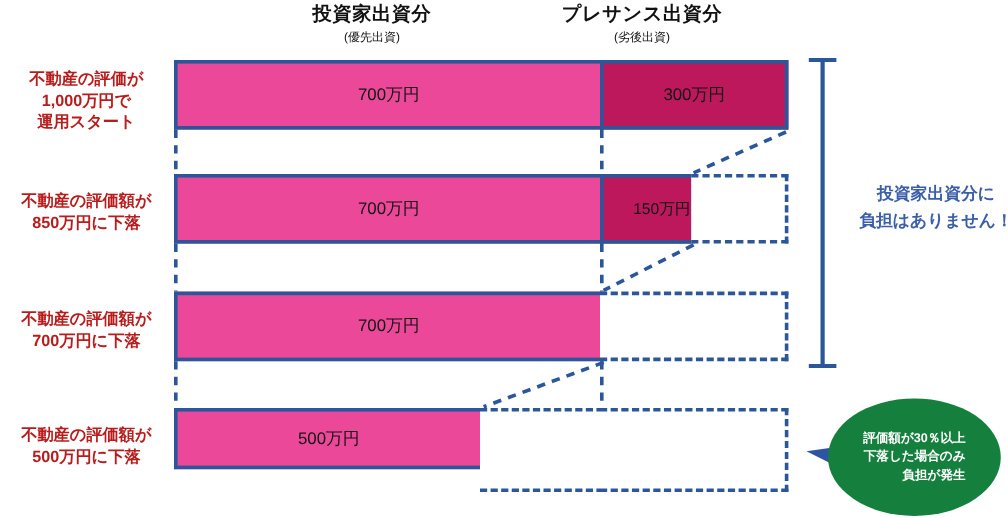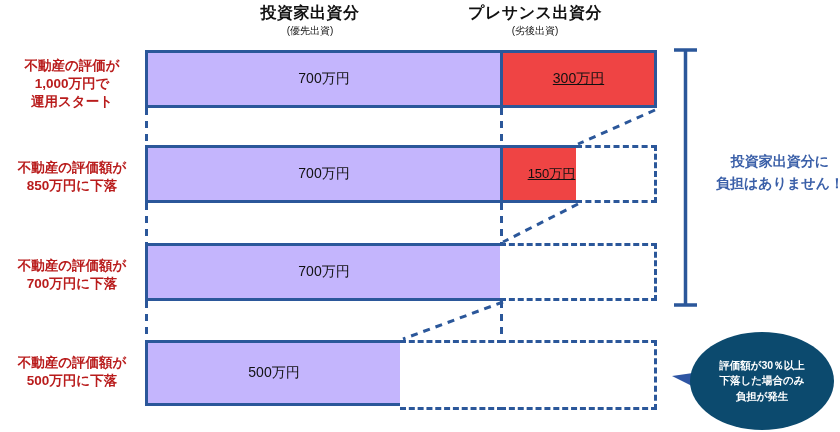--- a/index.html
+++ b/index.html
@@ -22,39 +22,39 @@
     width:140px;left:2px;
   }
 
   
   .seg{
     position:absolute;box-sizing:border-box;
     border:3px solid #2b579a;
     display:flex;align-items:center;justify-content:center;
     font-size:14px;color:#111;font-weight:normal;
   }
-  .seg.yellow{background:#c4b5fd;}
-  .seg.blue{background:#ef4444;text-decoration:underline;}
+  .seg.yellow{background:#ec4899;}
+  .seg.blue{background:#be185d;}
   .seg.ghost{
     background:#ffffff;border:3px dashed #2b579a;
   }
   .seg.ghost.nobl{border-left:none;}
 
   svg.overlay{position:absolute;left:0;top:0;width:840px;height:432px;pointer-events:none;}
 
   
   .right-note{
     position:absolute;color:#3a5fa8;font-weight:bold;
     font-size:14px;line-height:1.6;text-align:center;width:150px;
   }
 
   
   .bubble{
-    position:absolute;background:#0c4a6e;color:#fff;border-radius:50%;
-    display:flex;align-items:center;justify-content:center;text-align:center;
+    position:absolute;background:#15803d;color:#fff;border-radius:50%;
+    display:flex;align-items:center;justify-content:center;text-align:right;
     font-size:10.5px;font-weight:bold;line-height:1.45;
   }
 </style>
 </head>
 <body>
 
 <div id="stage">
 
   <div class="col-head" style="left:245px;top:4px;width:130px;">
     <div class="main">投資家出資分</div>
@@ -73,21 +73,21 @@
   <div class="seg yellow" style="left:145px;top:50px;width:358px;height:58px;">700万円</div>
   <div class="seg blue" style="left:500px;top:50px;width:157px;height:58px;">300万円</div>
 
   <div class="seg yellow" style="left:145px;top:145px;width:358px;height:58px;">700万円</div>
   <div class="seg blue" style="left:500px;top:145px;width:79px;height:58px;font-size:13px;padding-left:24px;">150万円</div>
   <div class="seg ghost nobl" style="left:576px;top:145px;width:81px;height:58px;"></div>
 
   <div class="seg yellow" style="left:145px;top:243px;width:358px;height:58px;">700万円</div>
   <div class="seg ghost nobl" style="left:500px;top:243px;width:157px;height:58px;"></div>
 
-  <div class="seg yellow" style="left:145px;top:340px;width:258px;height:66px;">500万円</div>
+  <div class="seg yellow" style="left:145px;top:340px;width:258px;height:51px;">500万円</div>
   <div class="seg ghost nobl" style="left:400px;top:340px;width:103px;height:70px;"></div>
   <div class="seg ghost nobl" style="left:500px;top:340px;width:157px;height:70px;"></div>
 
   <svg class="overlay" viewBox="0 0 840 432">
     <g stroke="#2b579a" stroke-width="3" fill="none" stroke-dasharray="7 6" stroke-linecap="butt">
 
       <line x1="146.5" y1="108" x2="146.5" y2="145"></line>
       <line x1="146.5" y1="203" x2="146.5" y2="243"></line>
       <line x1="146.5" y1="301" x2="146.5" y2="340"></line>
 

